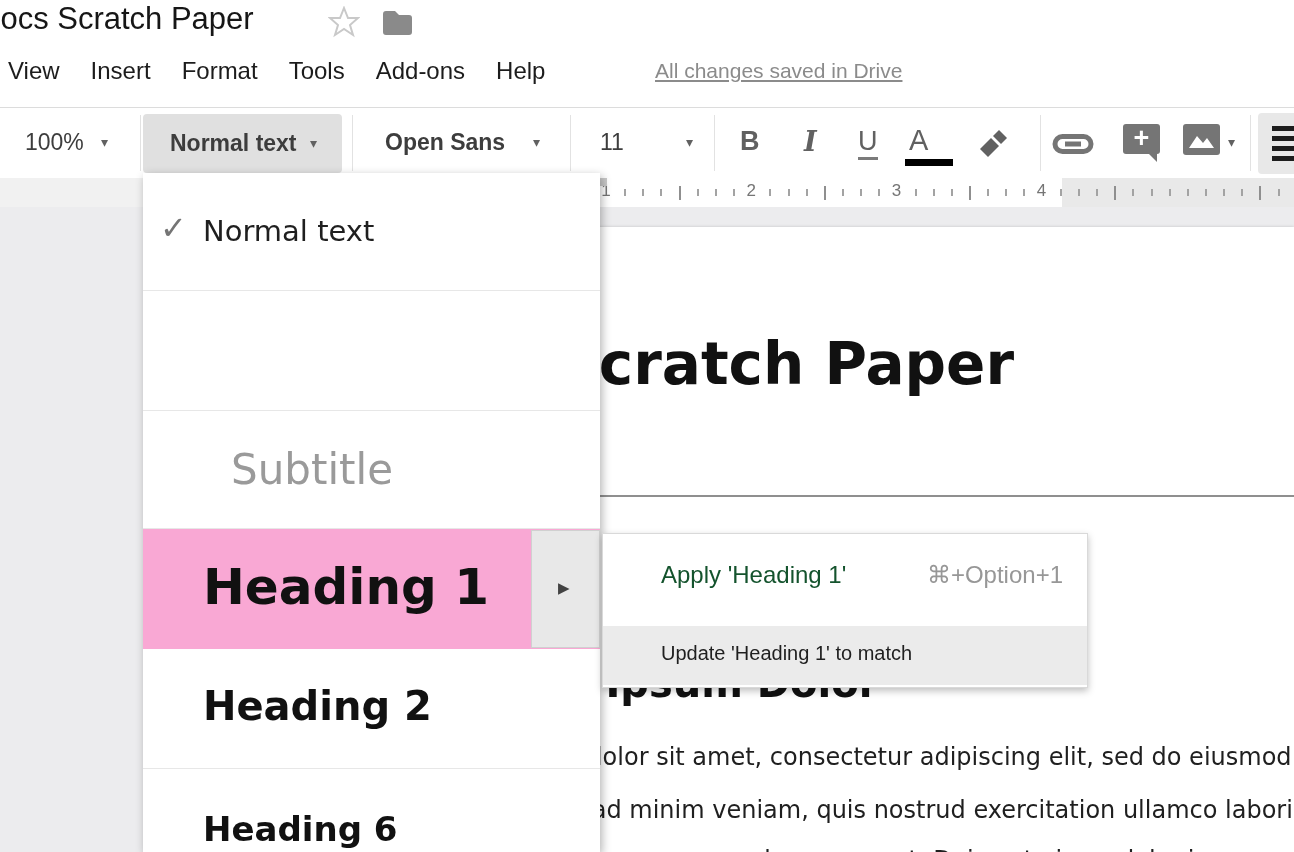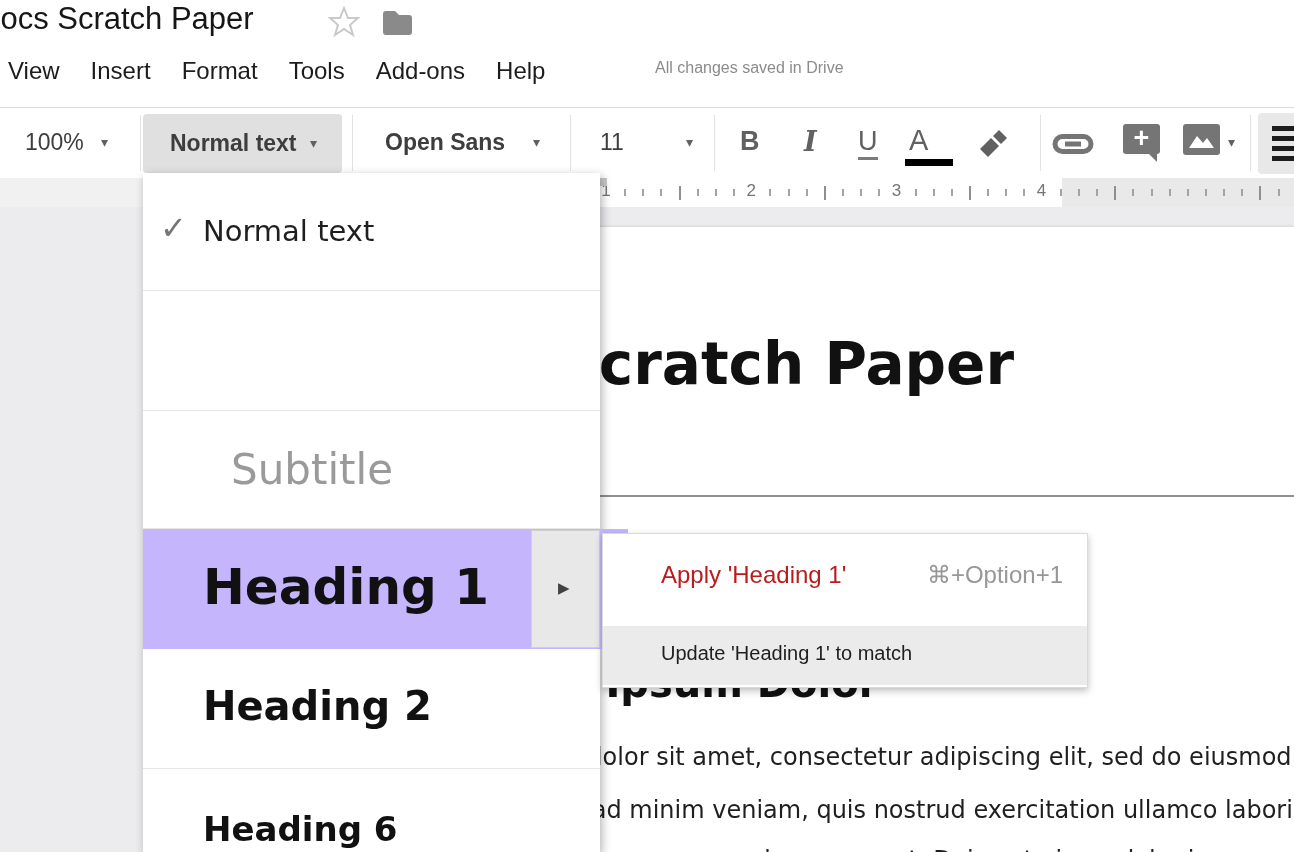--- a/index.html
+++ b/index.html
@@ -4,21 +4,21 @@
 <style>
   html,body{margin:0;padding:0;}
   .stage{position:relative;width:1294px;height:852px;overflow:hidden;background:#ffffff;
          font-family:"Liberation Sans",sans-serif;color:#1f1f1f;}
   .abs{position:absolute;}
 
   
   .doc-title{left:-22px;top:1px;font-size:31px;color:#161616;white-space:nowrap;}
   .menubar{left:8px;top:57px;display:flex;gap:31px;font-size:24px;color:#1c1c1c;}
   .menubar span{cursor:default;}
-  .save-status{left:655px;top:59px;font-size:16px;color:#8b8b8b;white-space:nowrap;}
+  .save-status{left:655px;top:59px;font-size:21px;color:#8b8b8b;text-decoration:underline;white-space:nowrap;}
 
   
   .toolbar{left:0;top:107px;width:1294px;height:70px;background:#fff;
            border-top:1px solid #dcdcdc;border-bottom:1px solid #dedede;}
   .tsep{position:absolute;top:7px;height:56px;width:1px;background:#e2e2e2;}
   .tlabel{position:absolute;font-size:23px;color:#3d3d3d;white-space:nowrap;}
   .tarrow{position:absolute;font-size:14px;color:#616161;}
   .chip{position:absolute;left:143px;top:6px;width:199px;height:59px;background:#e0e0e0;border-radius:4px;}
   .biu{position:absolute;top:18px;font-size:27px;color:#616161;font-weight:bold;}
   .serifI{font-family:"DejaVu Serif",serif;font-style:italic;font-weight:bold;}
@@ -56,32 +56,32 @@
   
   .style-menu{left:143px;top:173px;width:457px;height:679px;background:#fff;z-index:5;
               box-shadow:2px 3px 9px rgba(0,0,0,.3);font-family:"DejaVu Sans",sans-serif;}
   .mi{position:absolute;left:0;width:100%;cursor:default;}
   .mi .lbl{position:absolute;left:60px;}
   .dv{position:absolute;left:0;right:0;height:1px;background:#e7e7e7;}
   .check{position:absolute;left:17px;top:36px;font-size:32px;color:#757575;}
   .mi-nt{top:0;height:117px;}   .mi-nt .lbl{top:41px;font-size:29px;color:#1f1f1f;}
   .mi-title{top:118px;height:119px;} .mi-title .lbl{top:27px;font-size:54px;font-weight:bold;color:#111;}
   .mi-sub{top:238px;height:117px;margin-left:28px;}   .mi-sub .lbl{top:34px;font-size:42px;color:#9a9a9a;}
-  .mi-h1{top:356px;height:120px;background:#c4b5fd;padding-left:28px;} .mi-h1 .lbl{top:29px;font-size:50px;font-weight:bold;color:#111;}
+  .mi-h1{top:356px;height:120px;background:#f9a8d4;} .mi-h1 .lbl{top:29px;font-size:50px;font-weight:bold;color:#111;}
   .h1-arrowbox{position:absolute;left:388px;top:357px;width:69px;height:118px;background:#e8e8e8;
                border:1px solid #d0d0d0;box-sizing:border-box;}
   .h1-arrowbox span{position:absolute;left:26px;top:48px;font-size:15px;color:#424242;}
   .mi-h2{top:477px;height:118px;} .mi-h2 .lbl{top:33px;font-size:40px;font-weight:bold;color:#111;}
   .mi-h3{top:596px;height:118px;} .mi-h3 .lbl{top:40px;font-size:34px;font-weight:bold;color:#111;}
 
   
   .submenu{left:602px;top:533px;width:486px;height:155px;background:#fff;z-index:6;
            border:1px solid #d9d9d9;box-sizing:border-box;box-shadow:0 3px 7px rgba(0,0,0,.25);}
   .sm-apply{position:absolute;left:0;top:0;width:100%;height:82px;}
-  .sm-apply .lbl{position:absolute;left:58px;top:27px;font-size:24px;color:#b91c1c;white-space:nowrap;}
+  .sm-apply .lbl{position:absolute;left:58px;top:27px;font-size:24px;color:#14532d;white-space:nowrap;}
   .sm-short{position:absolute;right:24px;top:27px;font-size:24px;color:#979797;white-space:nowrap;}
   .sm-update{position:absolute;left:0;top:92px;width:100%;height:59px;background:#ebebeb;}
   .sm-update .lbl{position:absolute;left:58px;top:16px;font-size:20px;color:#1f1f1f;white-space:nowrap;}
 </style>
 </head>
 <body>
 
 <div class="stage">
 
   <div class="abs doc-title">Docs Scratch Paper</div>

